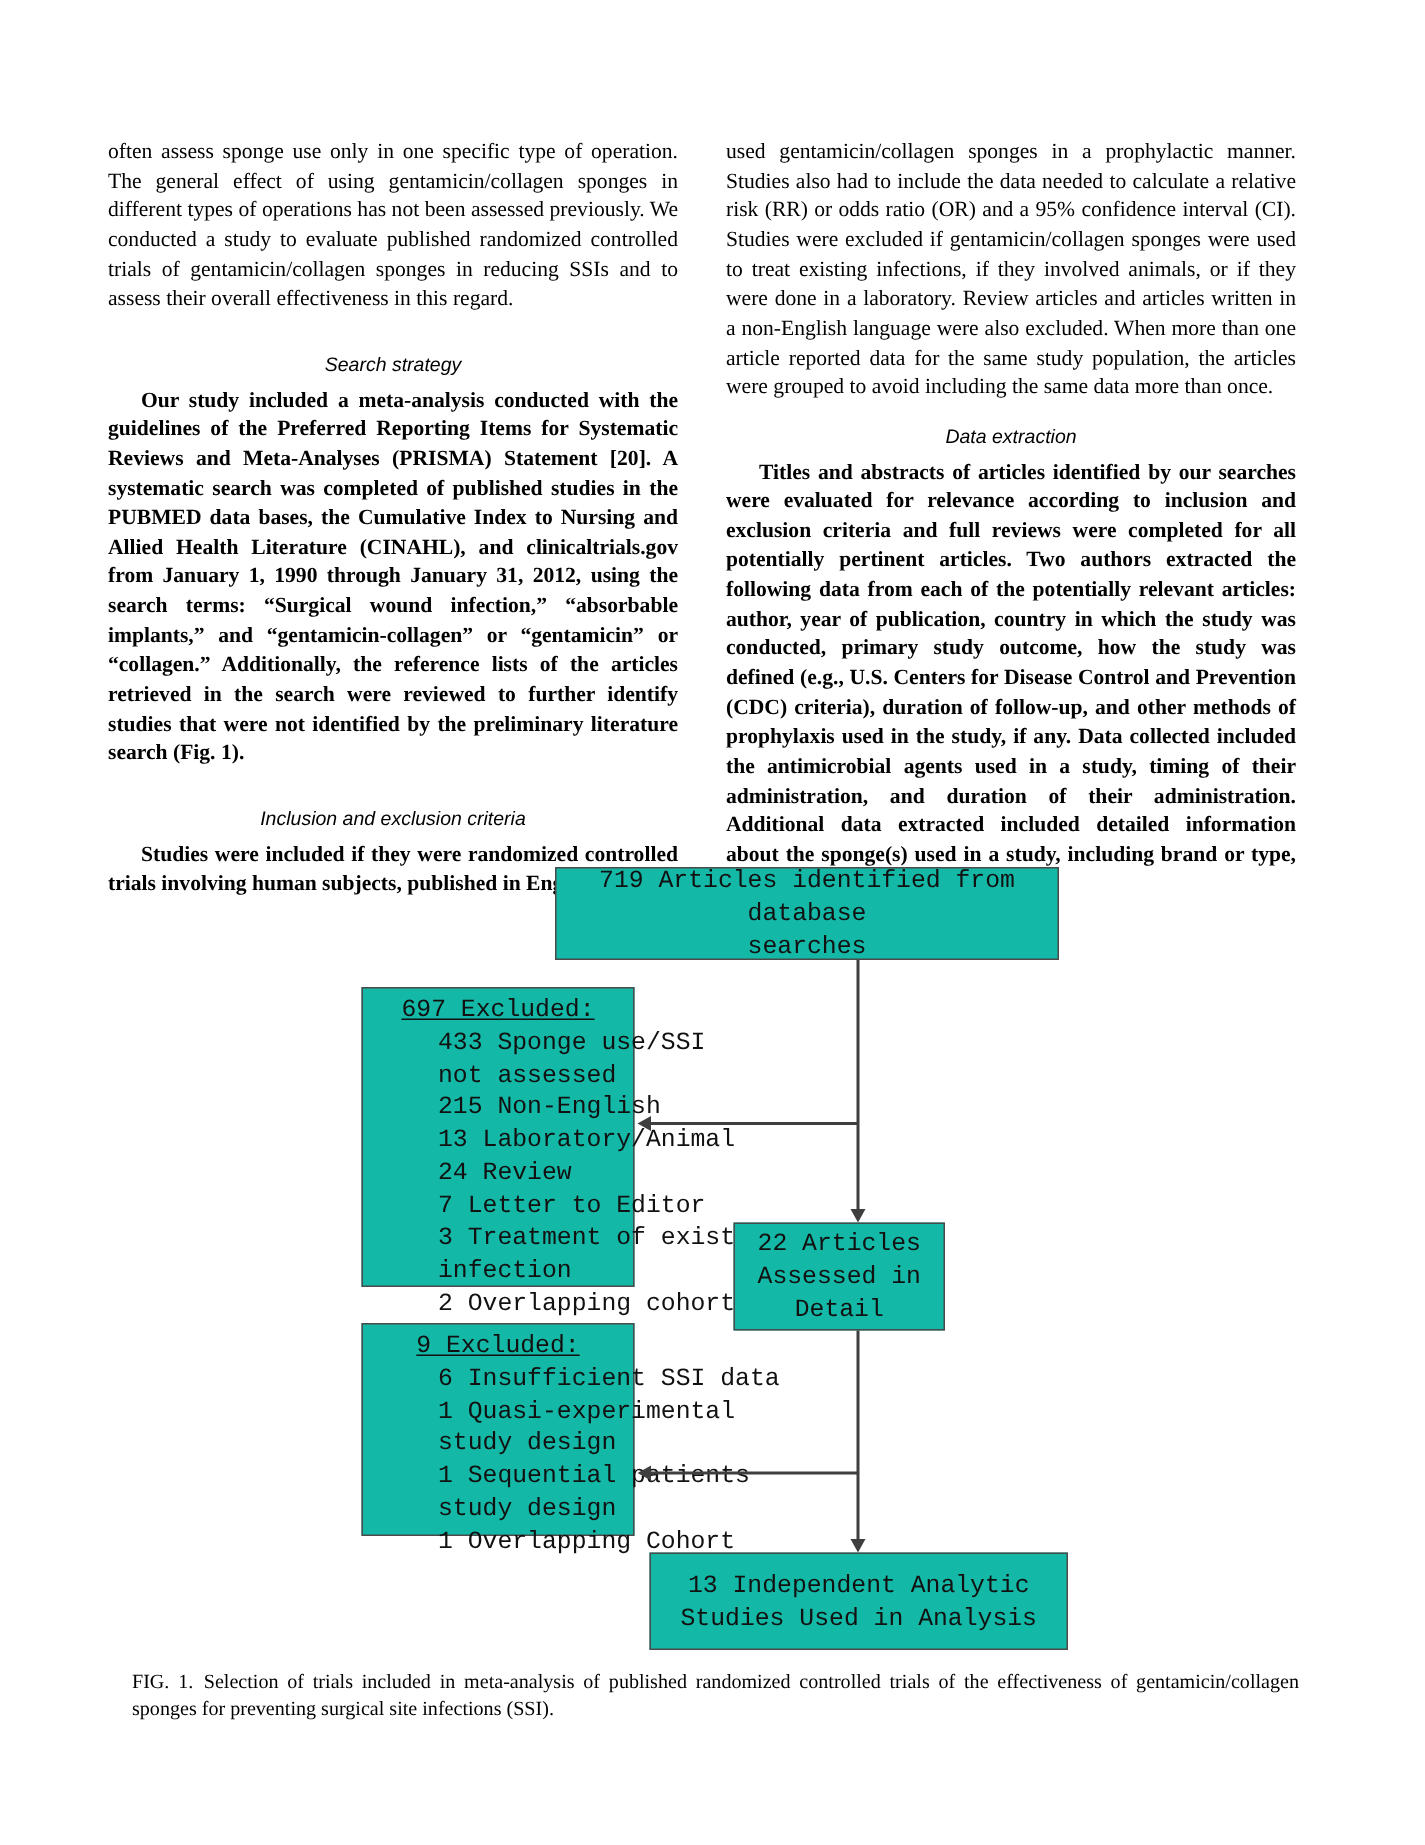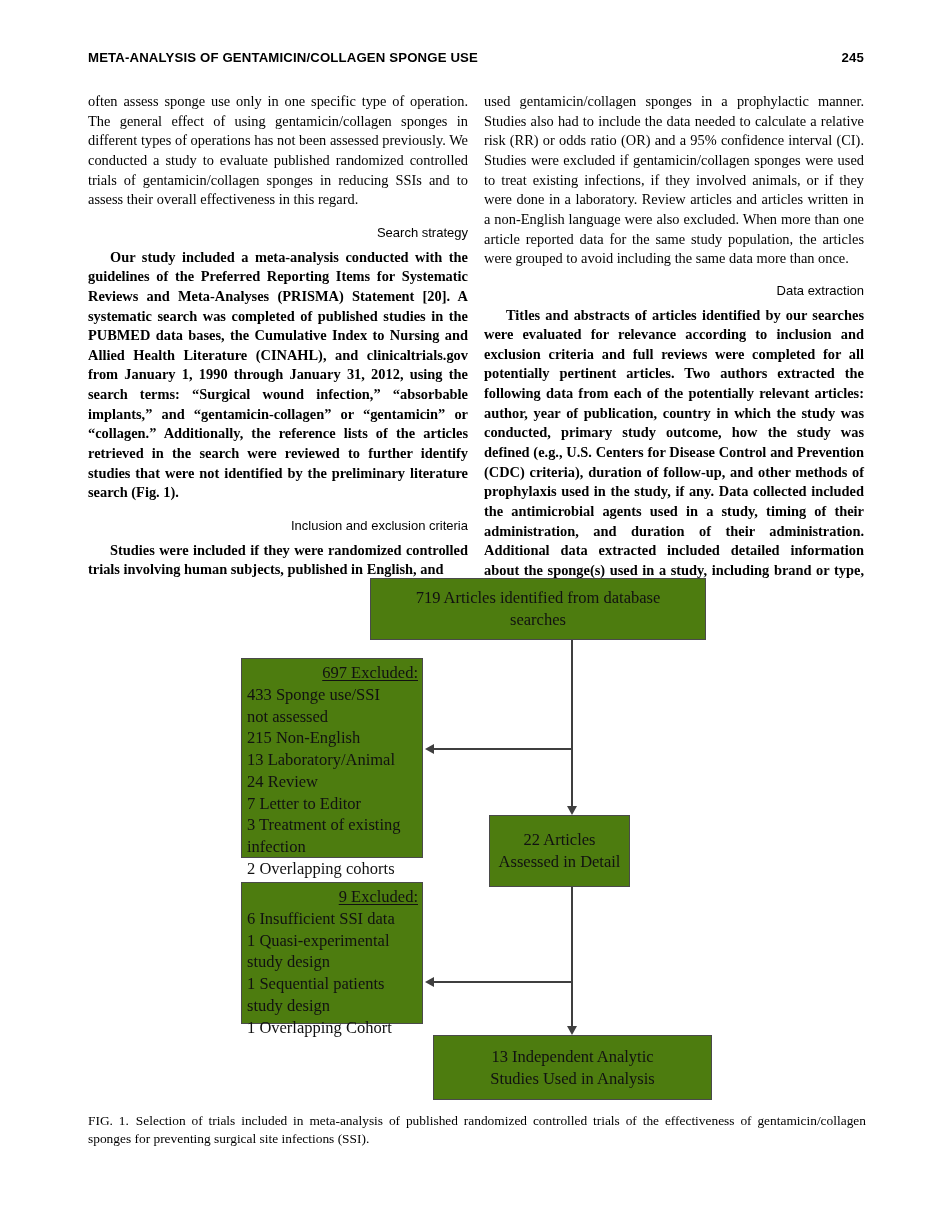--- a/index.html
+++ b/index.html
@@ -43,87 +43,89 @@
   .col {
     position: absolute;
     top: 92px;
     width: 380px;
     font-size: 14.4px;
     line-height: 1.365;
     text-align: justify;
     text-justify: inter-word;
     hyphens: manual;
   }
-  .col-left  { left: 88px; }
+  .col-left  { left: 72px; }
   .col-right { left: 484px; }
 
   .col p {
     margin: 0;
     text-indent: 22px;
   }
   .col p.noindent { text-indent: 0; }
 
   h2.sec {
     font-family: "Liberation Sans", sans-serif;
     font-weight: bold;
     font-size: 13px;
     margin: 17px 0 0 0;
     line-height: 1.2;
     text-align: left;
   }
   h3.sub {
     font-family: "Liberation Sans", sans-serif;
+    font-style: italic;
     font-weight: normal;
     font-size: 13px;
-    margin: 15px 0 0 0;
+    margin: 25px 0 0 0;
     line-height: 1.2;
-    text-align: right;
+    text-align: center;
   }
   h3.sub.tight { margin-top: 14px; }
   .afterhead { margin-top: 7px !important; font-weight: bold; }
 
   
   .figure {
     position: absolute;
     left: 0;
     top: 562px;
     width: 950px;
     height: 545px;
   }
   .fbox {
     position: absolute;
     box-sizing: border-box;
     border: 1.6px solid #4a4a4a;
-    background: #4d7c0f;
-    font-family: Liberation Serif, serif;
+    background: #14b8a6;
+    font-family: Liberation Mono, monospace;
     font-size: 16.5px;
     line-height: 1.32;
     color: #111;
   }
   .fbox.centered {
     display: flex;
     align-items: center;
     justify-content: center;
     text-align: center;
   }
   .fbox.listbox {
     padding: 3px 0 4px 0;
   }
   .fbox .bhead {
     display: block;
-    text-align: right;
+    text-align: center;
     text-decoration: underline;
     text-underline-offset: 2px;
     padding: 0 4px 0 4px;
   }
   .fbox .bitem {
     display: block;
     text-align: left;
     padding-left: 5px;
     white-space: nowrap;
+    margin-left: 45px;
   }
 
   
   .ln {
     position: absolute;
     background: #3f3f3f;
   }
   .ln.v { width: 1.8px; }
   .ln.h { height: 1.8px; }
 
@@ -153,24 +155,20 @@
     text-align: justify;
   }
   .caption .figlabel { font-weight: normal; }
   .caption .gap { display: inline-block; width: 7px; }
 </style>
 </head>
 <body>
 
 <div class="page">
 
-  <div class="runhead">
-    <span>META-ANALYSIS OF GENTAMICIN/COLLAGEN SPONGE USE</span>
-    <span class="folio">245</span>
-  </div>
 
   <div class="col col-left">
     <p class="noindent">often assess sponge use only in one specific type of operation. The general effect of using gentamicin/collagen sponges in different types of operations has not been assessed previously. We conducted a study to evaluate published randomized controlled trials of gentamicin/collagen sponges in reducing SSIs and to assess their overall effectiveness in this regard.</p>
     <h3 class="sub">Search strategy</h3>
     <p class="afterhead">Our study included a meta-analysis conducted with the guidelines of the Preferred Reporting Items for Systematic Reviews and Meta-Analyses (PRISMA) Statement [20]. A systematic search was completed of published studies in the PUBMED data bases, the Cumulative Index to Nursing and Allied Health Literature (CINAHL), and clinicaltrials.gov from January 1, 1990 through January 31, 2012, using the search terms: “Surgical wound infection,” “absorbable implants,” and “gentamicin-collagen” or “gentamicin” or “collagen.” Additionally, the reference lists of the articles retrieved in the search were reviewed to further identify studies that were not identified by the preliminary literature search (Fig. 1).</p>
     <h3 class="sub">Inclusion and exclusion criteria</h3>
     <p class="afterhead">Studies were included if they were randomized controlled trials involving human subjects, published in English, and</p>
   </div>
 
   <div class="col col-right">

